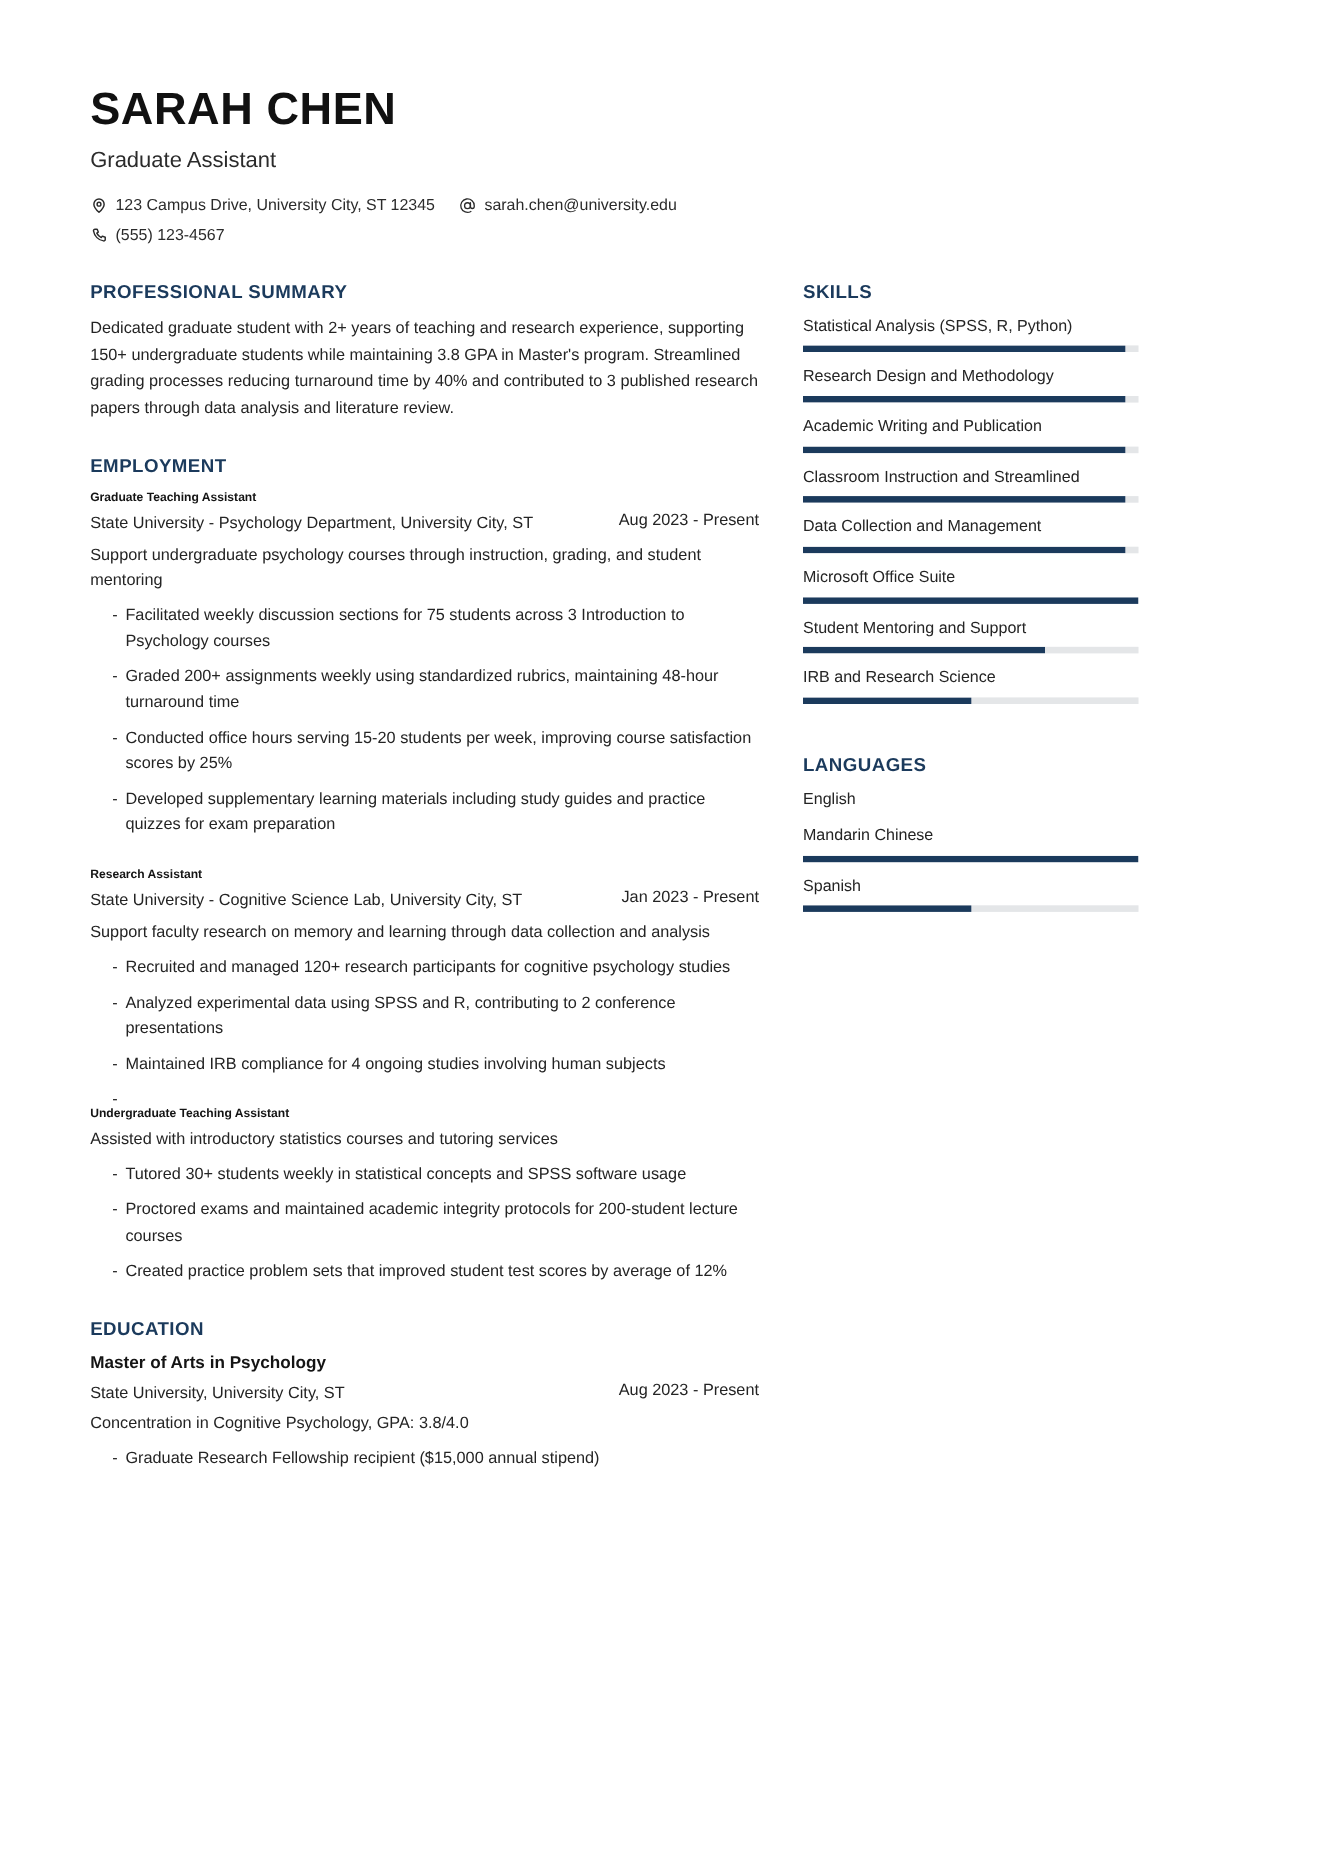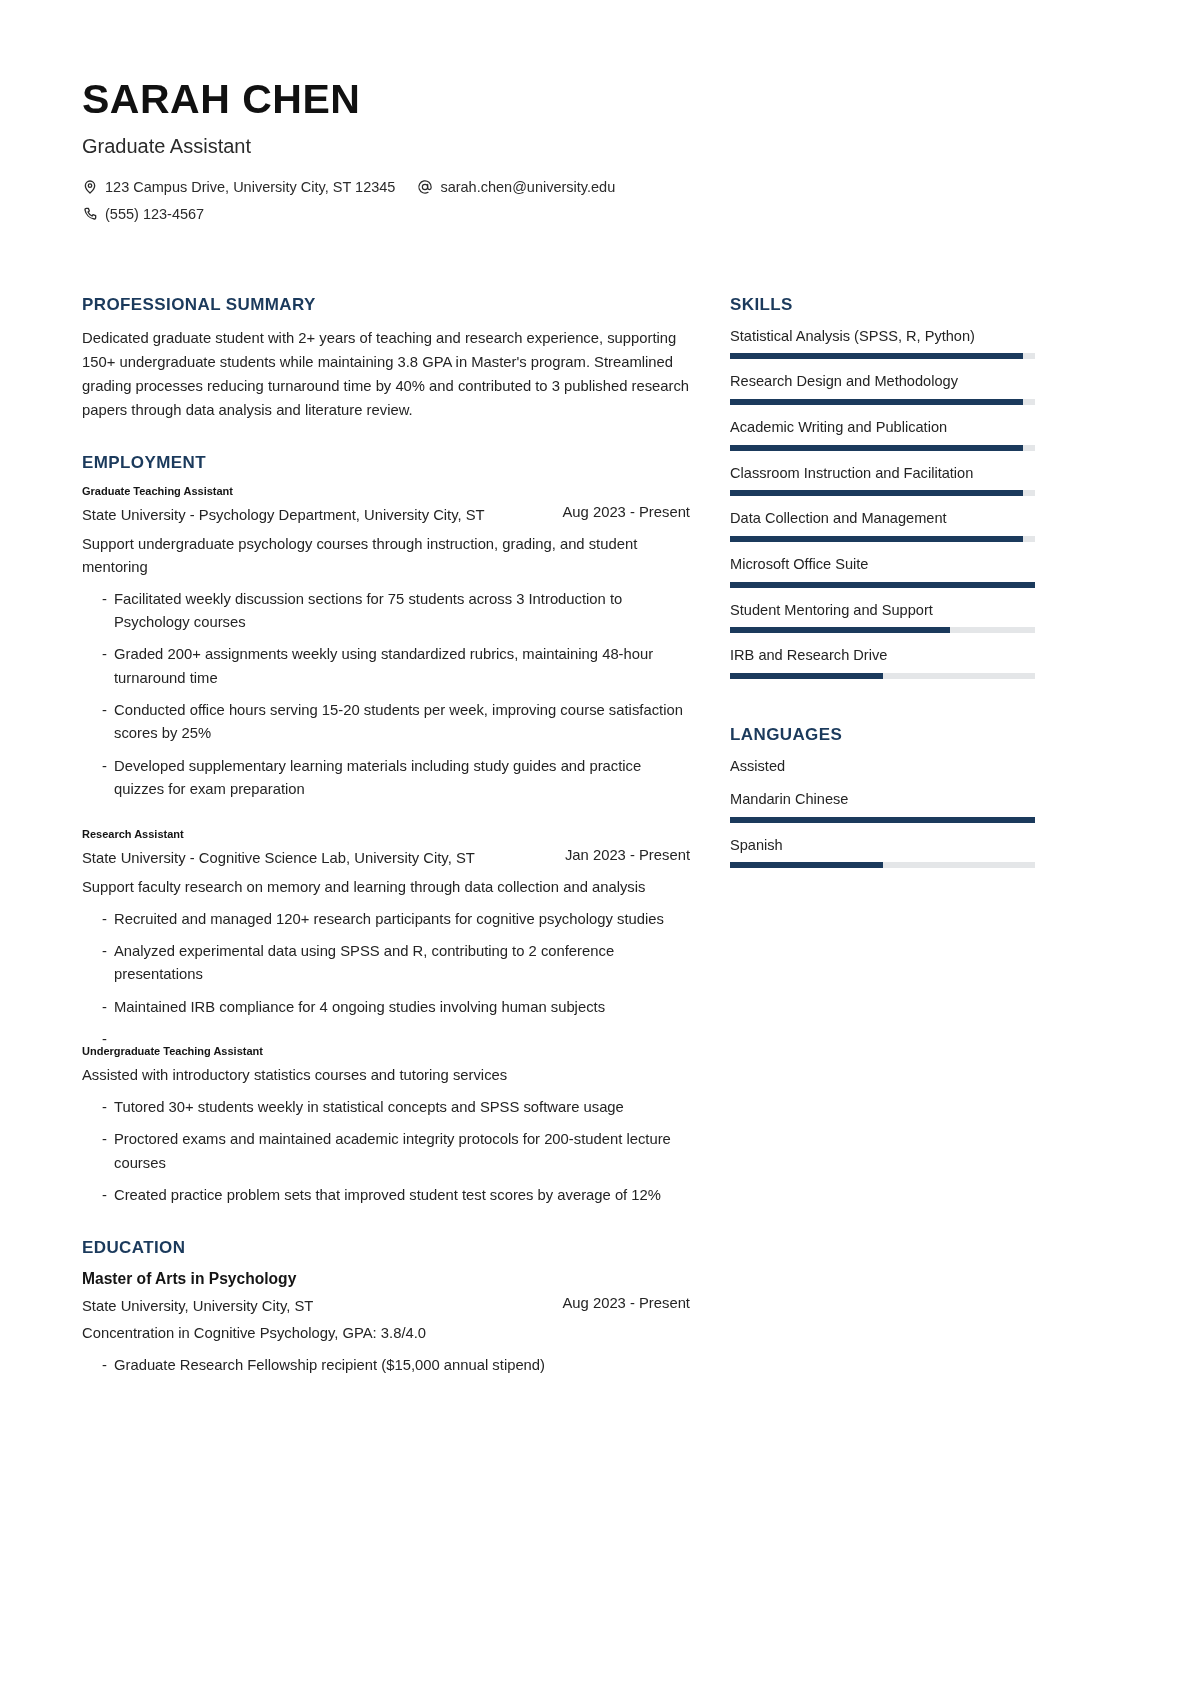--- a/index.html
+++ b/index.html
@@ -19,21 +19,21 @@
   }
   .headline { font-size:20px; font-weight:400; color:#2b2b2b; margin-bottom:16px; }
   .contact-rows { font-size:14.5px; color:#2b2b2b; line-height:1.85; }
   .contact-line { display:flex; align-items:center; gap:0; flex-wrap:wrap; }
   .contact-item { display:inline-flex; align-items:center; margin-right:22px; }
   .contact-item .ic { width:16px; height:16px; margin-right:7px; flex:none; display:inline-block; }
   .contact-item .ic svg { display:block; }
   .contact-text { white-space:nowrap; }
 
   
-  .body-grid { display:flex; margin-top:67px; align-items:flex-start; }
+  .body-grid { display:flex; margin-top:28px; align-items:flex-start; }
   .col-main { width:608px; flex:none; }
   .col-side { width:310px; flex:none; margin-left:40px; }
 
   .sec-title {
     font-size:17px; font-weight:700; color:#1b3a5c; letter-spacing:0.4px;
     margin-bottom:12px;
   }
   .side .sec-title { color:#1b3a5c; }
 
   .summary-text { font-size:14.8px; line-height:1.62; color:#242424; }
@@ -200,21 +200,21 @@
                 <div class="bar-fill" style="width: 96%;"></div>
               </div>
             </div>
             <div class="skill-row">
               <div class="skill-label">Academic Writing and Publication</div>
               <div class="bar-track">
                 <div class="bar-fill" style="width: 96%;"></div>
               </div>
             </div>
             <div class="skill-row">
-              <div class="skill-label">Classroom Instruction and Facilitation</div>
+              <div class="skill-label">Classroom Instruction and Streamlined</div>
               <div class="bar-track">
                 <div class="bar-fill" style="width: 96%;"></div>
               </div>
             </div>
             <div class="skill-row">
               <div class="skill-label">Data Collection and Management</div>
               <div class="bar-track">
                 <div class="bar-fill" style="width: 96%;"></div>
               </div>
             </div>
@@ -224,33 +224,33 @@
                 <div class="bar-fill" style="width: 100%;"></div>
               </div>
             </div>
             <div class="skill-row">
               <div class="skill-label">Student Mentoring and Support</div>
               <div class="bar-track">
                 <div class="bar-fill" style="width: 72%;"></div>
               </div>
             </div>
             <div class="skill-row">
-              <div class="skill-label">IRB and Research Drive</div>
+              <div class="skill-label">IRB and Research Science</div>
               <div class="bar-track">
                 <div class="bar-fill" style="width: 50%;"></div>
               </div>
             </div>
           </div>
       </section>
 
       <section class="lang-block">
         <div class="sec-title">LANGUAGES</div>
         <div id="langs-container">
             <div class="lang-row">
-              <div class="lang-label">Assisted</div>
+              <div class="lang-label">English</div>
             </div>
             <div class="lang-row">
               <div class="lang-label">Mandarin Chinese</div>
               <div class="bar-track">
                 <div class="bar-fill" style="width: 100%;"></div>
               </div>
             </div>
             <div class="lang-row">
               <div class="lang-label">Spanish</div>
               <div class="bar-track">

